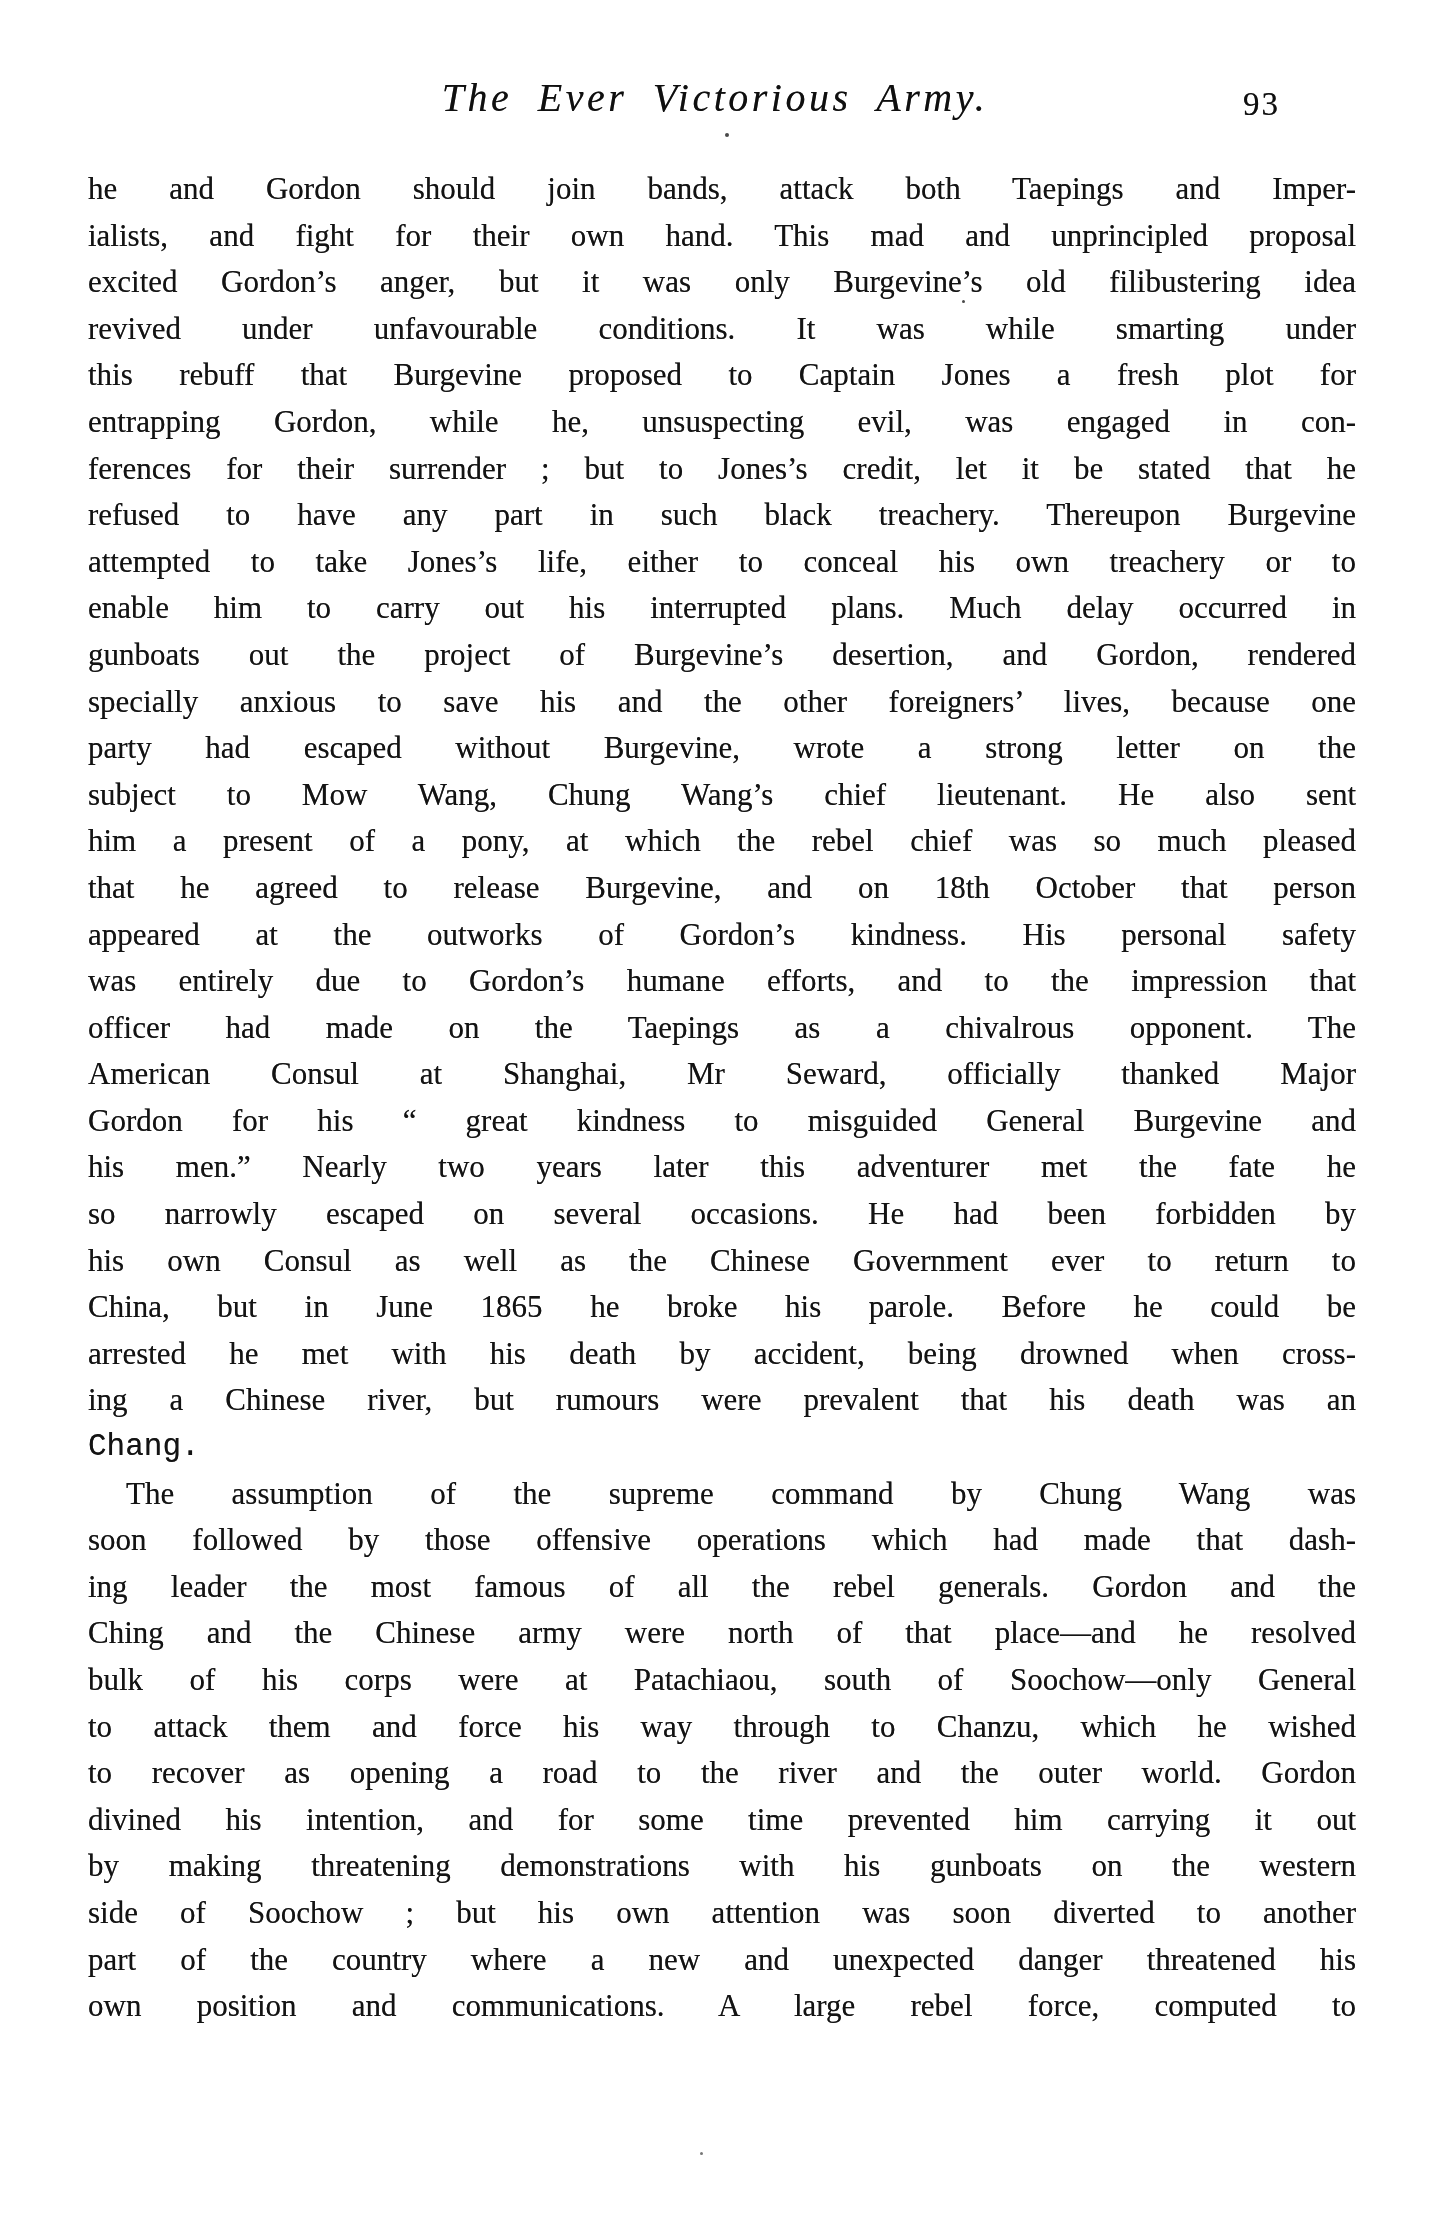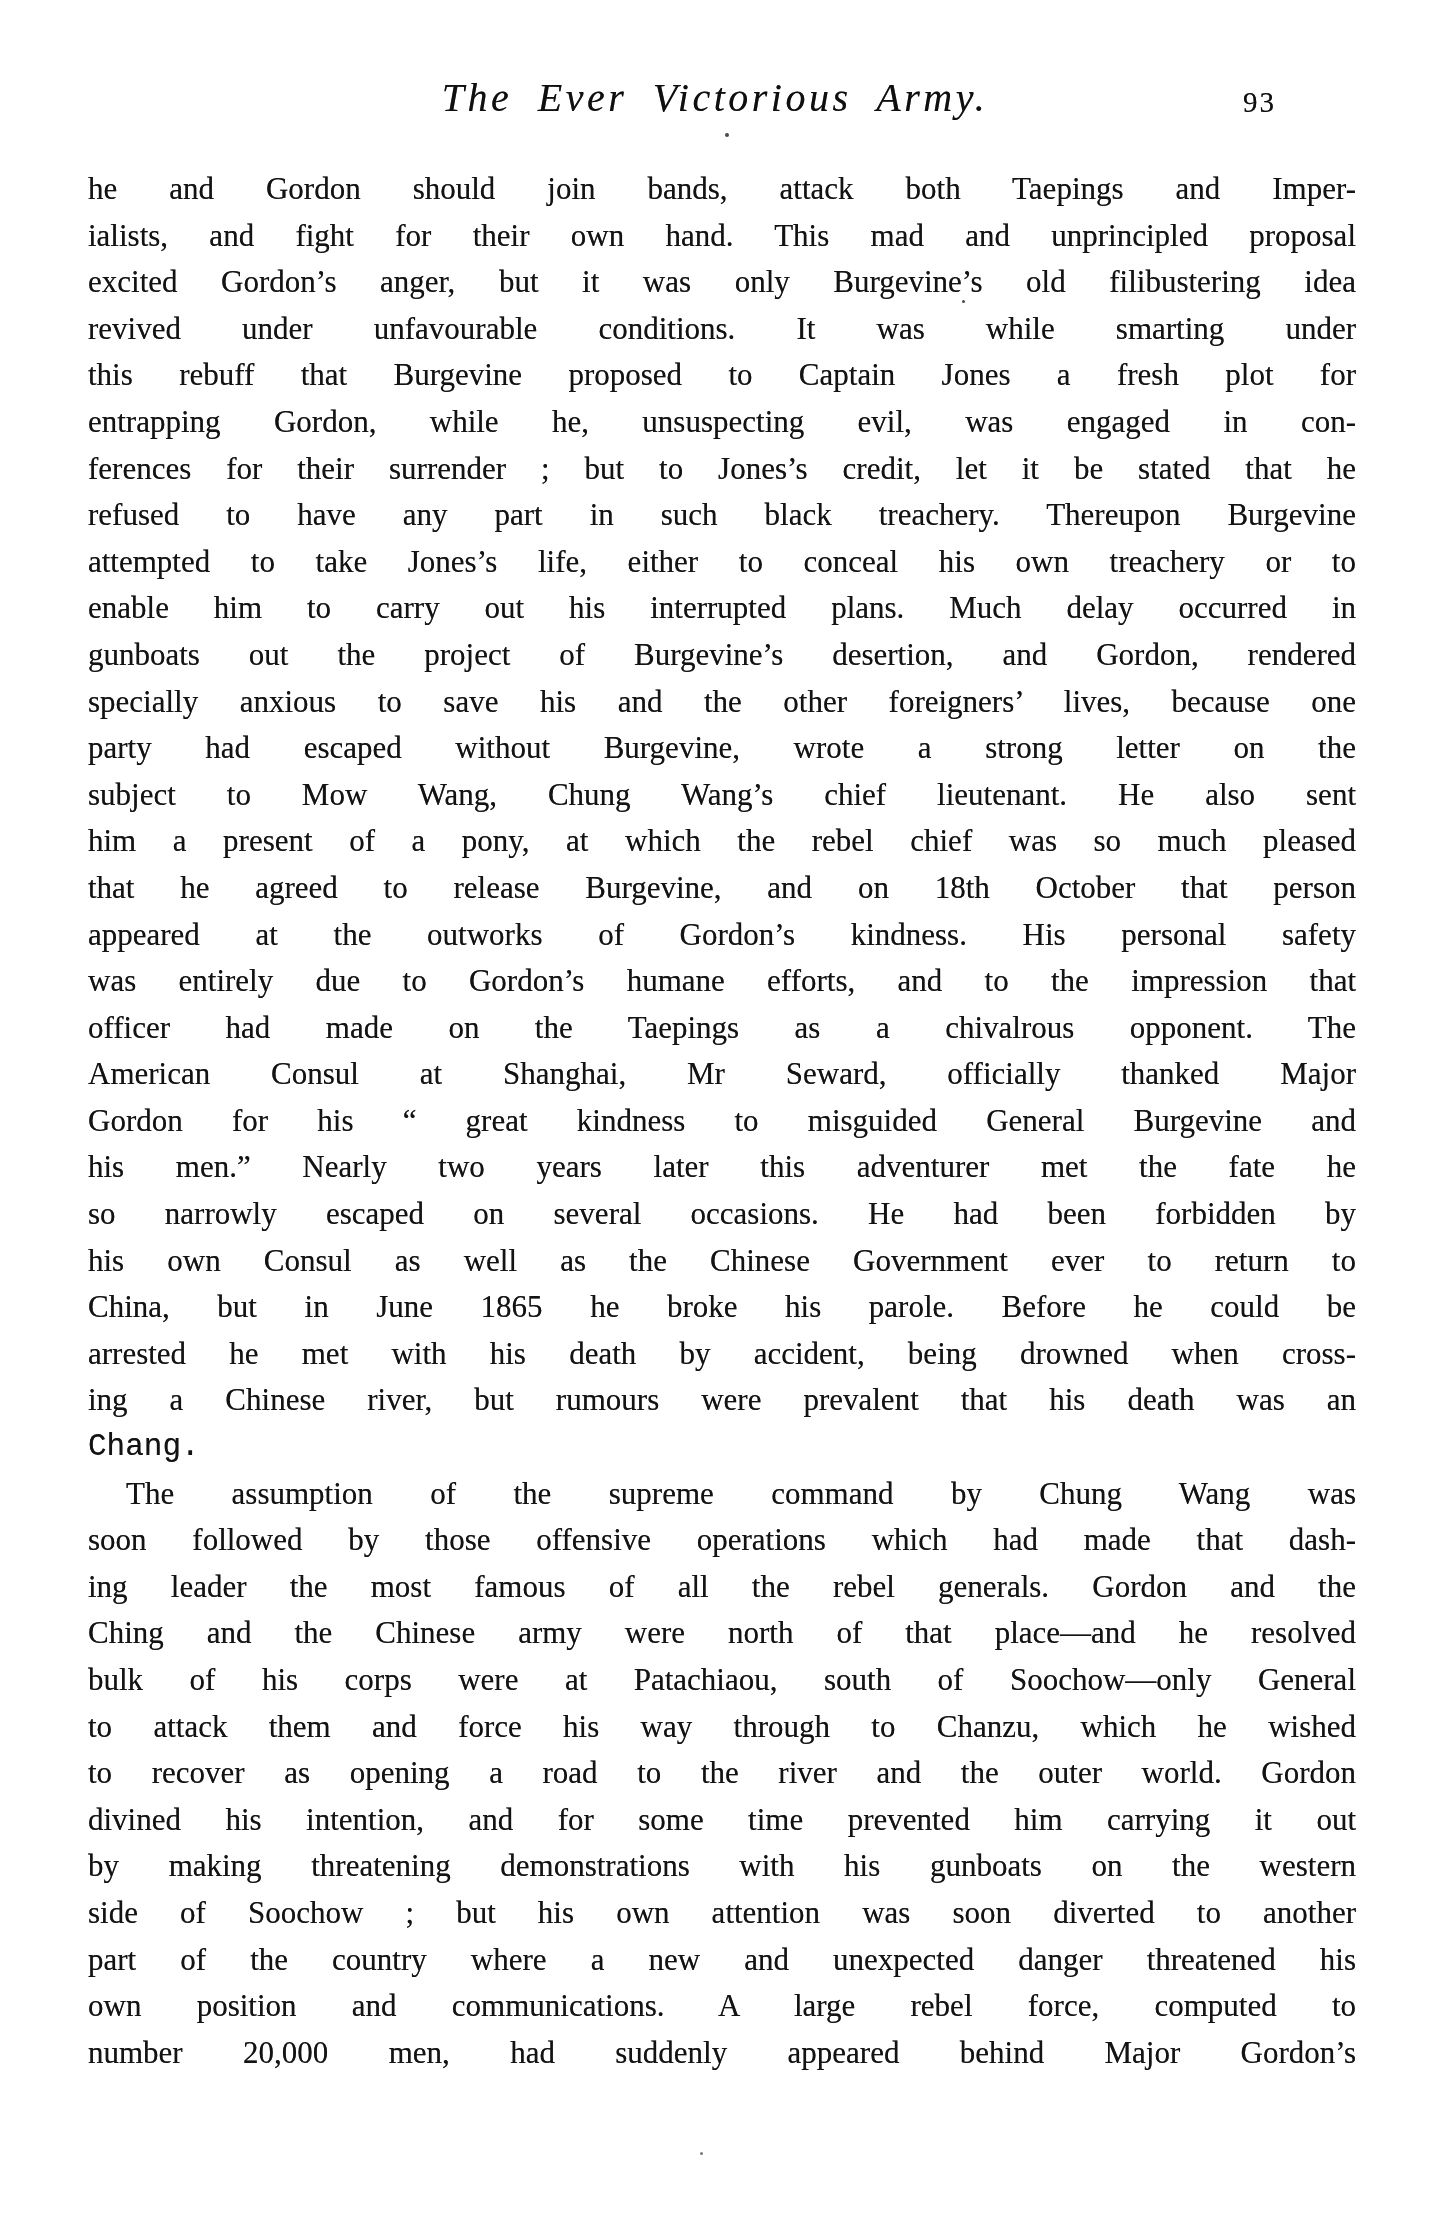--- a/index.html
+++ b/index.html
@@ -27,21 +27,21 @@
     font-size: 40px;
     letter-spacing: 3.5px;
     word-spacing: 12px;
     color: #0f0f0f;
     text-shadow: 0 0 0.5px rgba(0,0,0,0.55);
   }
   .page-number {
     position: absolute;
     top: 86px;
     left: 1243px;
-    font-size: 29px;
+    font-size: 33px;
     letter-spacing: 2px;
     color: #0f0f0f;
     text-shadow: 0 0 0.5px rgba(0,0,0,0.55);
   }
   .body-text {
     position: absolute;
     top: 166px;
     left: 88px;
     width: 1268px;
     font-size: 31px;
@@ -115,19 +115,18 @@
       <div class="line">ing leader the most famous of all the rebel generals. Gordon and the</div>
       <div class="line">Ching and the Chinese army were north of that place—and he resolved</div>
       <div class="line">bulk of his corps were at Patachiaou, south of Soochow—only General</div>
       <div class="line">to attack them and force his way through to Chanzu, which he wished</div>
       <div class="line">to recover as opening a road to the river and the outer world. Gordon</div>
       <div class="line">divined his intention, and for some time prevented him carrying it out</div>
       <div class="line">by making threatening demonstrations with his gunboats on the western</div>
       <div class="line">side of Soochow ; but his own attention was soon diverted to another</div>
       <div class="line">part of the country where a new and unexpected danger threatened his</div>
       <div class="line">own position and communications. A large rebel force, computed to</div>
-      <div class="line">number 20,000 men, had suddenly appeared behind Major Gordon’s</div>
     </div>
 
   <div class="speck s1"></div>
   <div class="speck s2"></div>
   <div class="speck s3"></div>
 </div>
 
 </body></html>

